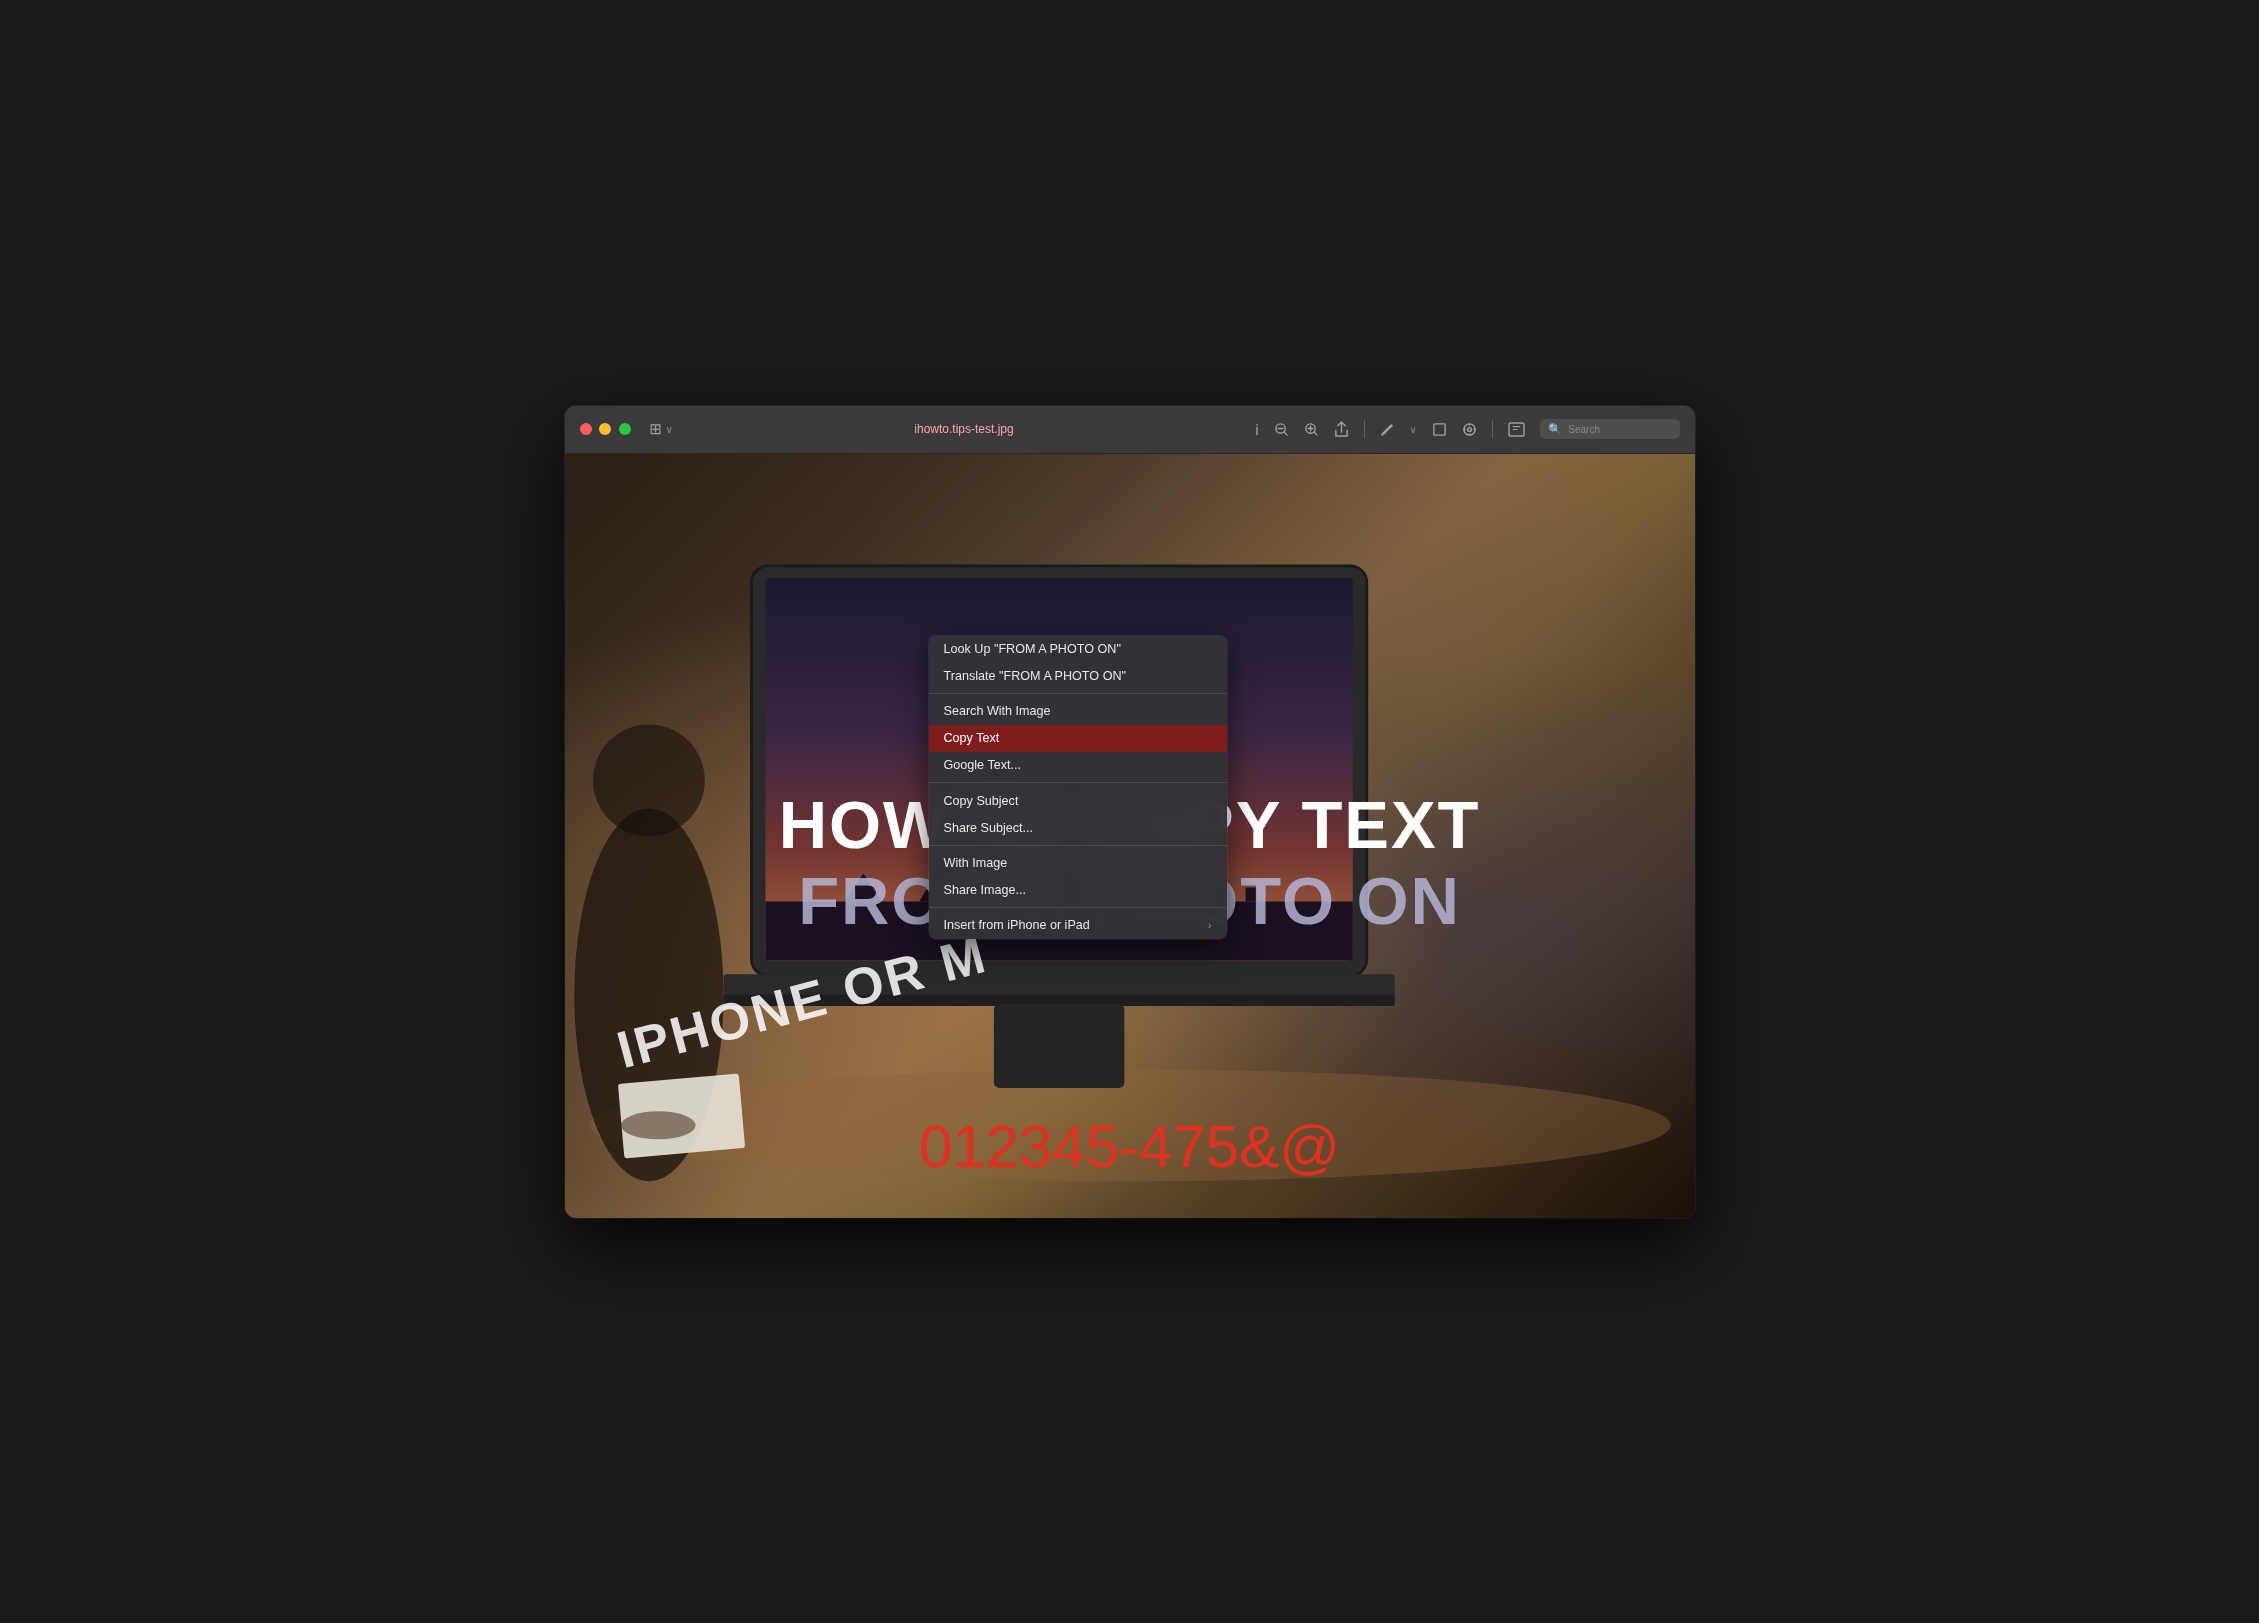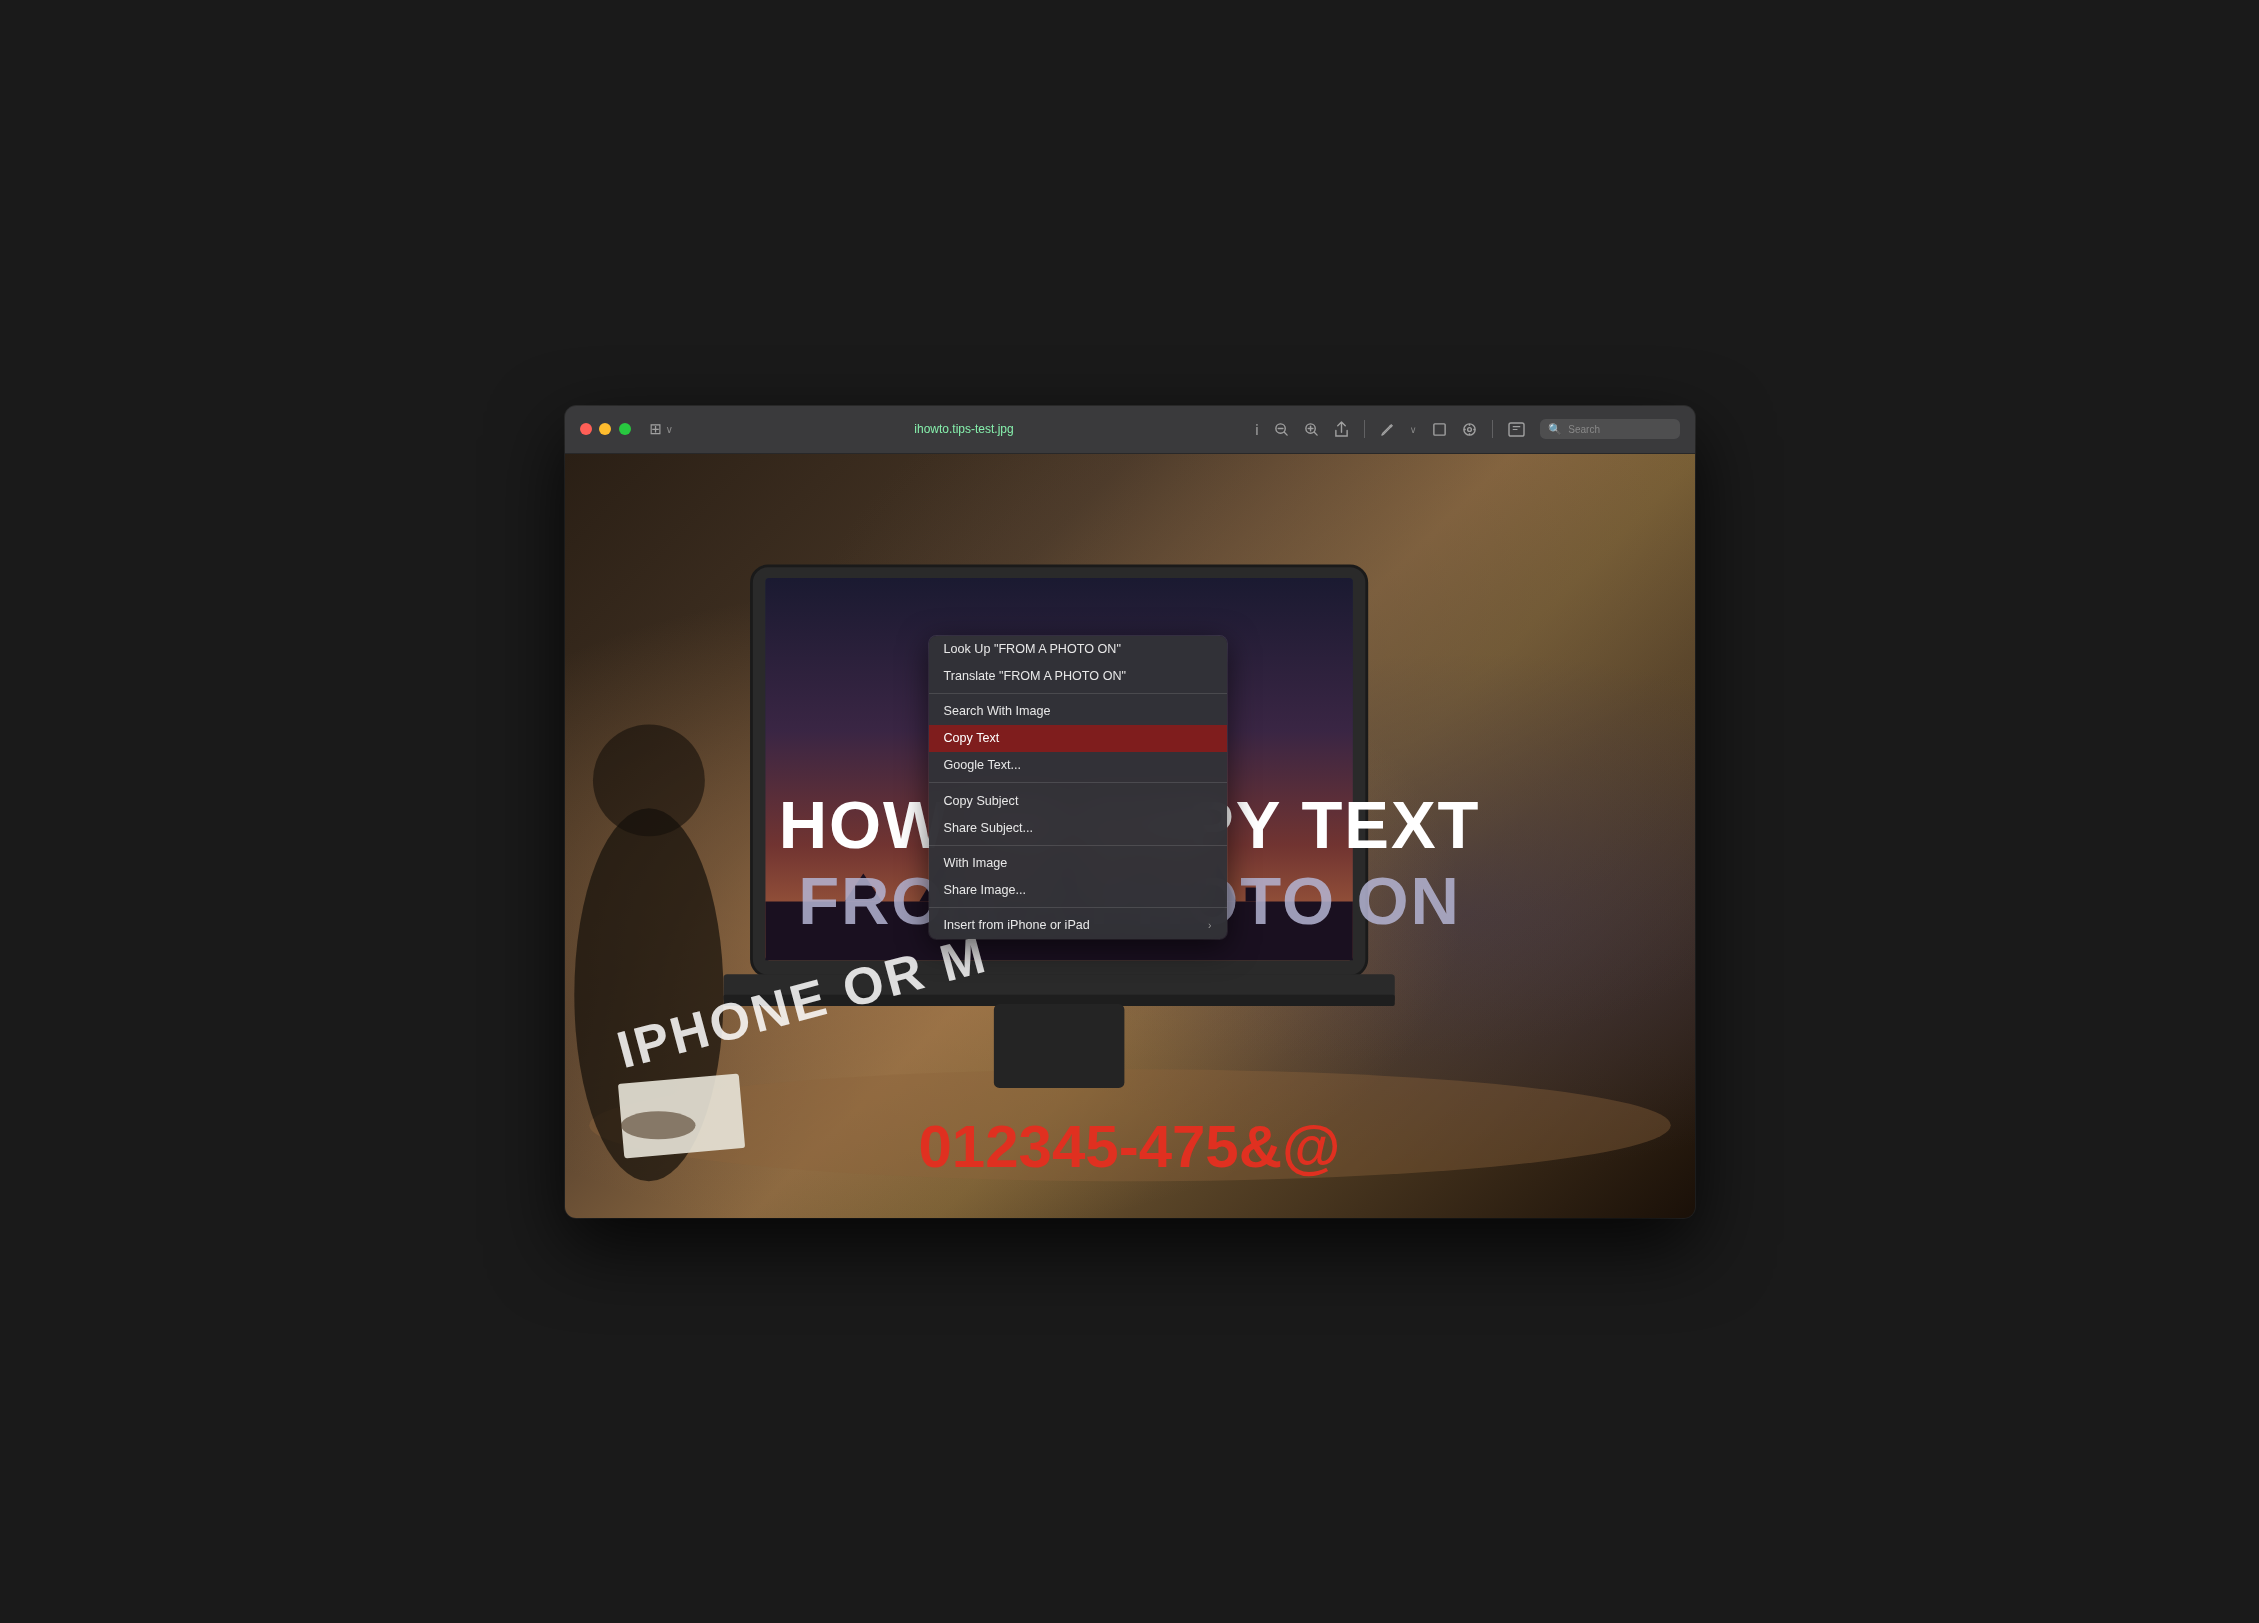--- a/index.html
+++ b/index.html
@@ -55,21 +55,21 @@
       font-size: 15px;
       margin-left: 7.5px;
       display: flex;
       align-items: center;
       gap: 3.7px;
     }
 
     .title-bar-filename {
       flex: 1;
       text-align: center;
-      color: #86efac;
+      color: #fca5a5;
       font-size: 12px;
       font-weight: 500;
     }
 
     .title-bar-tools {
       display: flex;
       align-items: center;
       gap: 15px;
       color: #a0a0a0;
     }
@@ -166,21 +166,21 @@
       letter-spacing: 2.8px;
       transform: rotate(-15deg);
     }
 
     .red-number {
       position: absolute;
       bottom: 37px;
       left: 50%;
       transform: translateX(-50%);
       font-size: 60px;
-      font-weight: 700;
+      font-weight: 400;
       color: #e03020;
       text-align: center;
       white-space: nowrap;
     }
 
     
     .context-menu {
       position: absolute;
       top: 182px;
       left: 364px;

